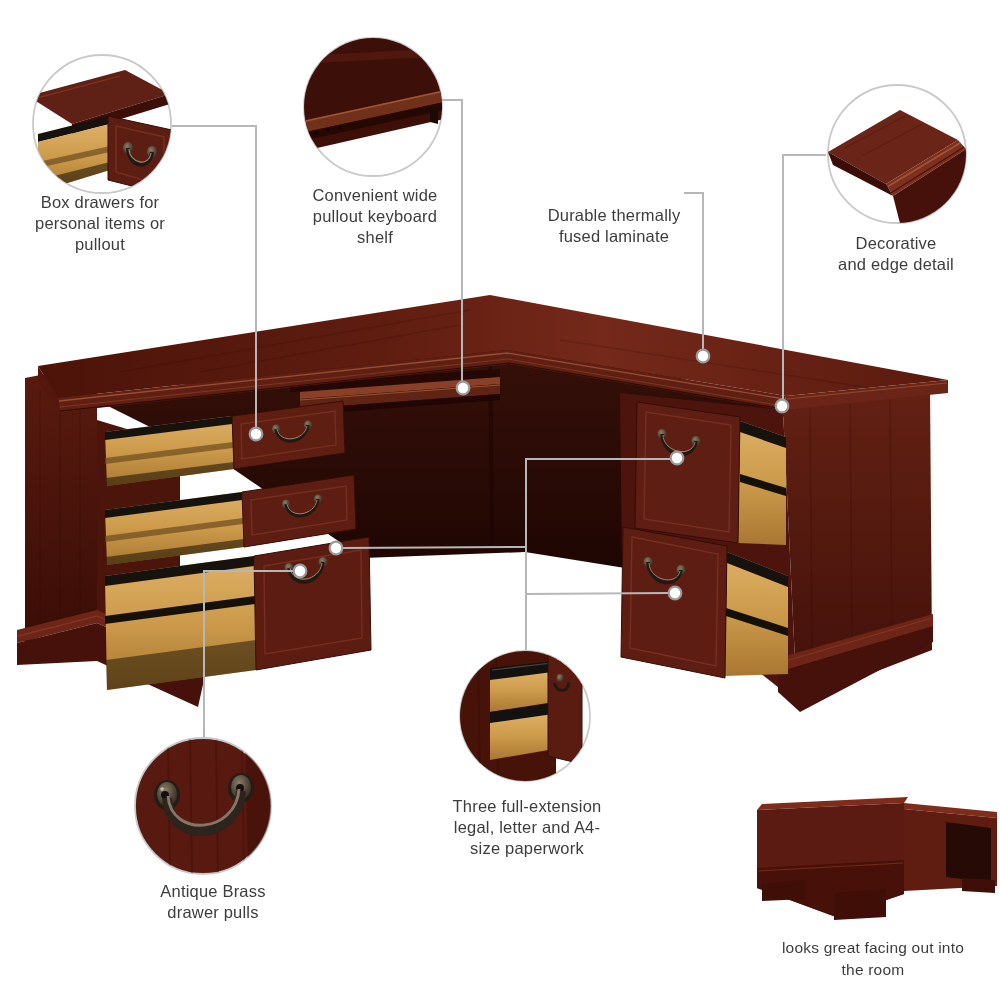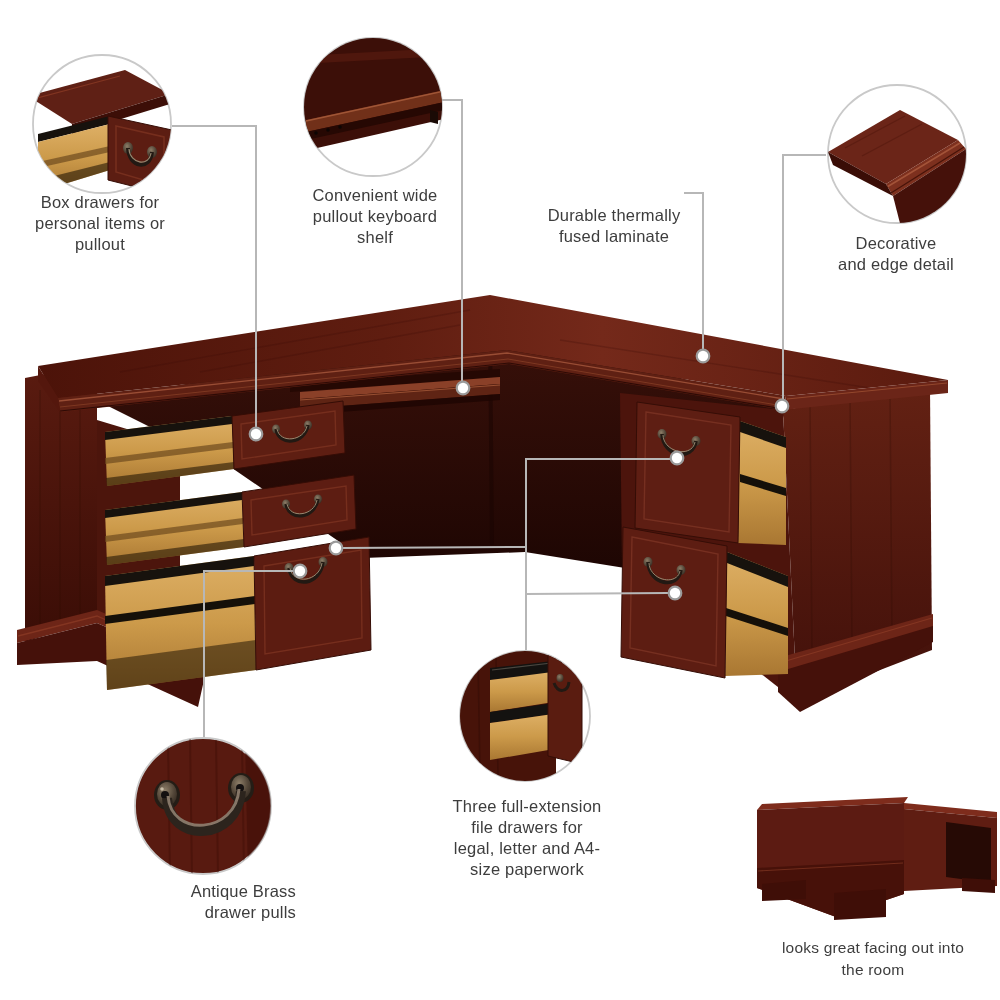--- a/index.html
+++ b/index.html
@@ -313,28 +313,27 @@
 <div class="callout-label" style="left:522px;top:177px;width:184px;margin-top:28px;">
   <span>Durable thermally</span>
   <span>fused laminate</span>
 </div>
 
 <div class="callout-label" style="left:794px;top:233px;width:204px;">
   <span>Decorative</span>
   <span>and edge detail</span>
 </div>
 
-<div class="callout-label" style="left:112px;top:881px;width:184px;text-align:right;">
+<div class="callout-label" style="left:121px;top:881px;width:184px;">
   <span>Antique Brass</span>
   <span>drawer pulls</span>
 </div>
 
 <div class="callout-label" style="left:425px;top:796px;width:204px;">
   <span>Three full-extension</span>
-  <span>file drawers for</span>
   <span>legal, letter and A4-</span>
   <span>size paperwork</span>
 </div>
 
 <div class="callout-label small-label" style="left:746px;top:937px;width:254px;">
   <span>looks great facing out into</span>
   <span>the room</span>
 </div>
 
 </div>

